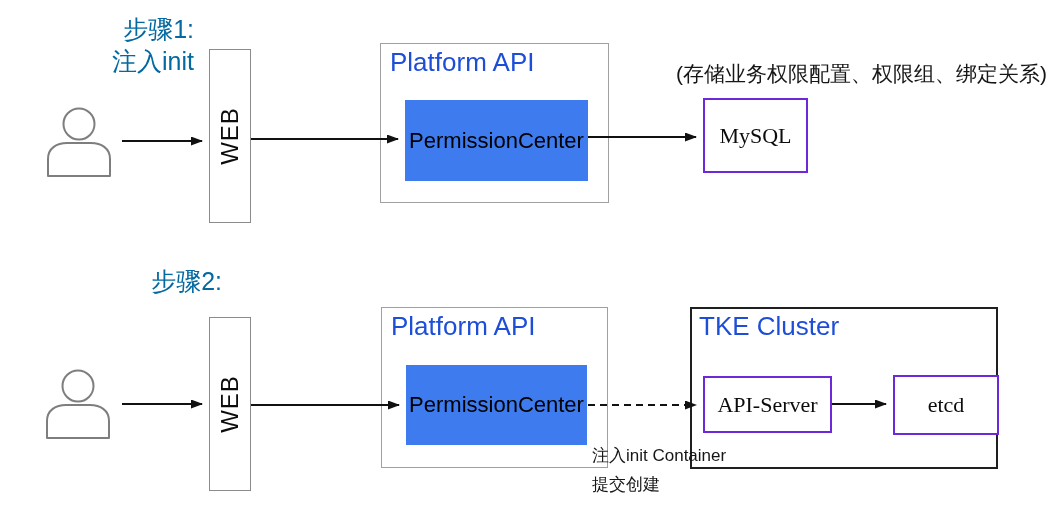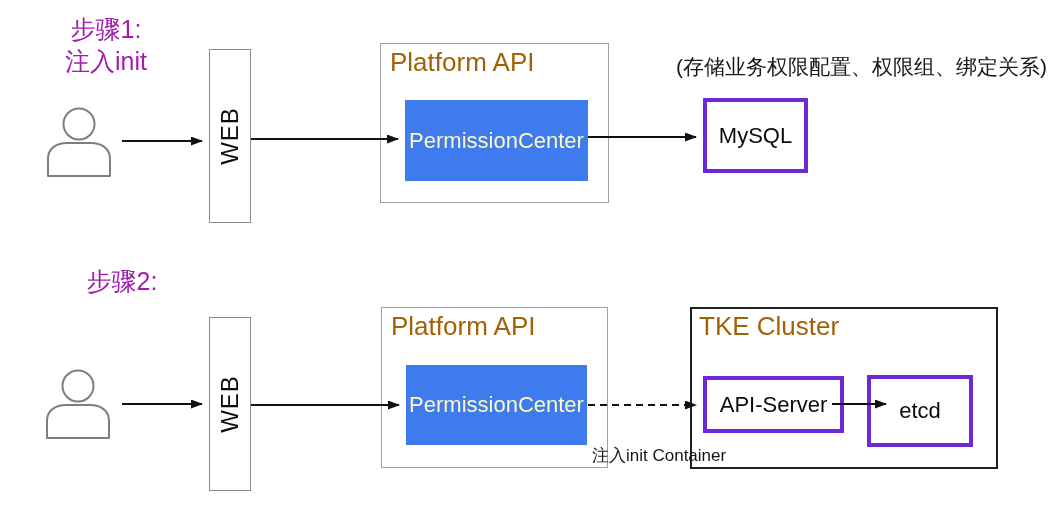--- a/index.html
+++ b/index.html
@@ -1,39 +1,39 @@
 <!DOCTYPE html>
 <html style="--accent-blue: #3D7BEE;"><head>
 <meta charset="utf-8">
 <style>
   html,body{margin:0;padding:0;background:#fff;}
   .canvas{
     position:relative;width:1058px;height:506px;background:#ffffff;overflow:hidden;
     font-family:"Liberation Sans","DejaVu Sans",sans-serif;color:#111;
   }
-  .step-title{position:absolute;text-align:center;font-size:25px;line-height:32px;color:#a21caf;}
+  .step-title{position:absolute;text-align:right;font-size:25px;line-height:32px;color:#0369a1;}
   .web-box{
     position:absolute;width:42px;height:174px;border:1.5px solid #8b8b8b;background:#fff;
     display:flex;align-items:center;justify-content:center;box-sizing:border-box;
   }
   .web-box span{transform:rotate(-90deg);font-size:24px;letter-spacing:1px;color:#0c0c0c;white-space:nowrap;}
   .panel{
     position:absolute;border:1.5px solid #a0a0a0;background:#fff;box-sizing:border-box;
   }
   .panel-dark{
     position:absolute;border:2px solid #1f1f1f;background:#fff;box-sizing:border-box;
   }
-  .panel-title{position:absolute;left:9px;top:3px;font-size:26px;color:#a16207;white-space:nowrap;}
+  .panel-title{position:absolute;left:9px;top:3px;font-size:26px;color:#1d4ed8;white-space:nowrap;}
   .blue-box{
-    position:absolute;background:var(--accent-blue,#3D7BEE);color:#fef9c3;
+    position:absolute;background:var(--accent-blue,#3D7BEE);color:#000000;
     display:flex;align-items:center;justify-content:center;font-size:22px;white-space:nowrap;
   }
   .dark-box{
-    position:absolute;border:4px solid #6d28d9;background:#fff;box-sizing:border-box;
-    display:flex;align-items:center;justify-content:center;font-size:22px;color:#0c0c0c;white-space:nowrap;
+    position:absolute;border:2px solid #6d28d9;background:#fff;box-sizing:border-box;
+    display:flex;align-items:center;justify-content:center;font-size:22px;color:#0c0c0c;white-space:nowrap;font-family:Liberation Serif, serif;
   }
   .annotation{position:absolute;font-size:21px;color:#161616;white-space:nowrap;line-height:28px;}
   .arrows{position:absolute;left:0;top:0;z-index:5;pointer-events:none;}
   .person{position:absolute;}
 </style>
 </head>
 <body>
 
 <div class="canvas">
 
@@ -52,21 +52,21 @@
   </div>
 
   <div class="panel" style="left:380px;top:43px;width:229px;height:160px;">
     <div class="panel-title">Platform API</div>
   </div>
 
   <div class="blue-box" style="left:405px;top:100px;width:183px;height:81px;">PermissionCenter</div>
 
   <div class="dark-box" style="left:703px;top:98px;width:105px;height:75px;">MySQL</div>
 
-  <div class="annotation" style="left:676px;top:53px;">(存储业务权限配置、权限组、绑定关系)</div>
+  <div class="annotation" style="left:676px;top:60px;">(存储业务权限配置、权限组、绑定关系)</div>
 
   <div class="step-title" style="left:22px;top:265px;width:200px;">
     <div>步骤2:</div>
   </div>
 
   <svg class="person" style="left:45px;top:369px;" width="66" height="70" viewBox="0 0 66 70">
     <circle cx="33" cy="17" r="15.5" fill="none" stroke="#7e7e7e" stroke-width="2"></circle>
     <path d="M2,69 L2,52 C2,41 11,36 21,36 L45,36 C55,36 64,41 64,52 L64,69 Z" fill="none" stroke="#7e7e7e" stroke-width="2" stroke-linejoin="round"></path>
   </svg>
 
@@ -77,26 +77,27 @@
   <div class="panel" style="left:381px;top:307px;width:227px;height:161px;">
     <div class="panel-title">Platform API</div>
   </div>
 
   <div class="blue-box" style="left:406px;top:365px;width:181px;height:80px;">PermissionCenter</div>
 
   <div class="panel-dark" style="left:690px;top:307px;width:308px;height:162px;">
     <div class="panel-title" style="left:7px;top:2px;">TKE Cluster</div>
   </div>
 
-  <div class="dark-box" style="left:703px;top:376px;width:141px;height:57px;">API-Server</div>
+  <div class="dark-box" style="left:703px;top:376px;width:129px;height:57px;">API-Server</div>
 
-  <div class="dark-box" style="left:867px;top:375px;width:106px;height:72px;">etcd</div>
+  <div class="dark-box" style="left:893px;top:375px;width:106px;height:60px;">etcd</div>
 
   <div class="annotation" style="left:592px;top:441px;line-height:29px;font-size:17px;">
     <div>注入init Container</div>
+    <div>提交创建</div>
   </div>
 
   <svg class="arrows" width="1058" height="506" viewBox="0 0 1058 506">
     <defs>
       <marker id="ah" markerWidth="13" markerHeight="10" refX="11" refY="4.5" orient="auto" markerUnits="userSpaceOnUse">
         <path d="M0,0 L12,4.5 L0,9 Z" fill="#111"></path>
       </marker>
     </defs>
 
     <line x1="122" y1="141" x2="202" y2="141" stroke="#111" stroke-width="2" marker-end="url(#ah)"></line>

